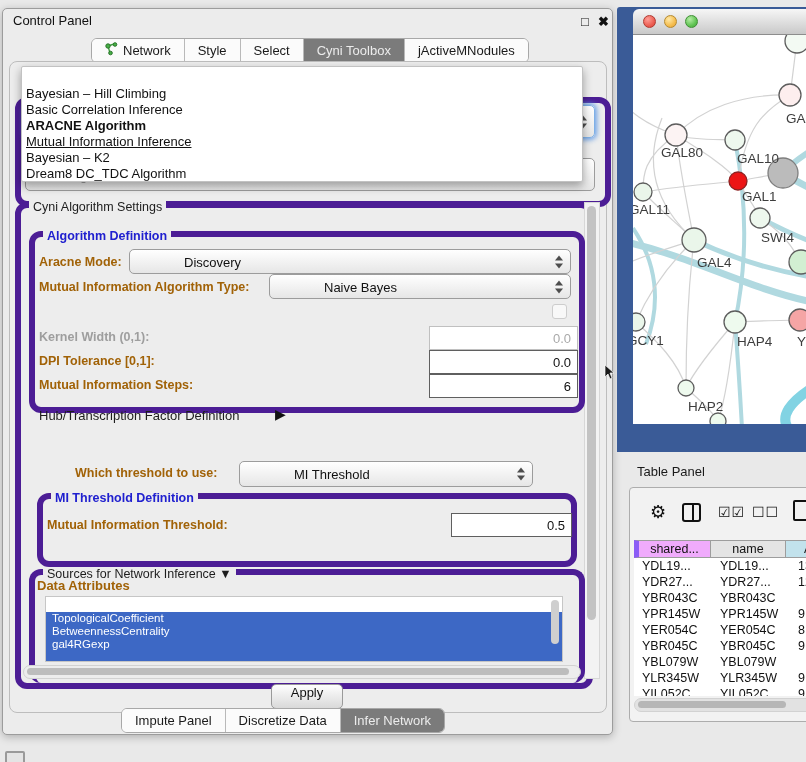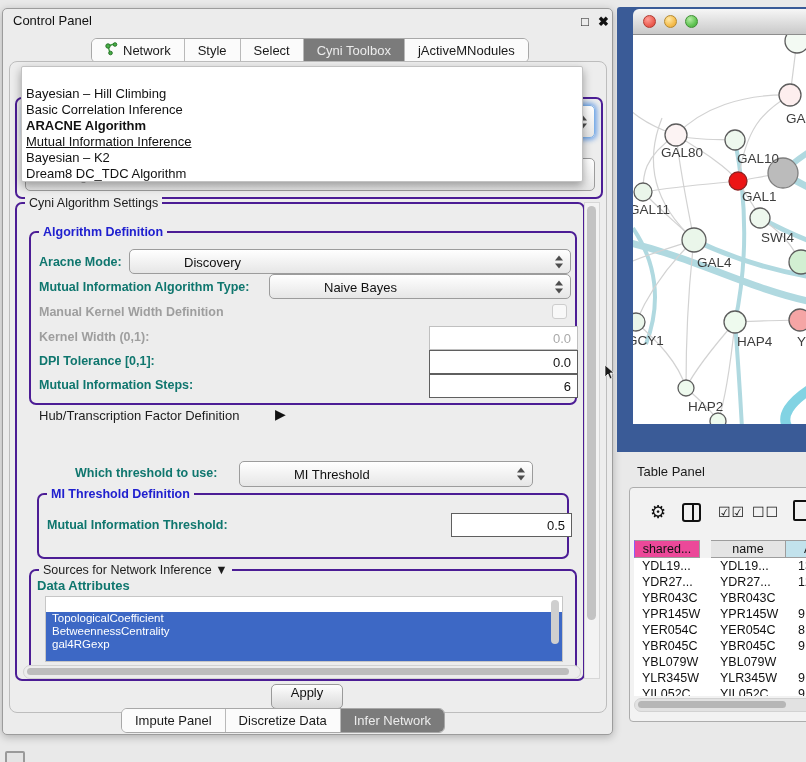--- a/index.html
+++ b/index.html
@@ -25,27 +25,27 @@
   .tab.selected{background:#7b7b7b;color:#ececec;}
 
   
   .popup{left:18px;top:57px;width:560px;height:114px;background:#ffffff;border:1px solid #c2c2c2;
     border-radius:2px;box-shadow:0 4px 10px rgba(0,0,0,.35);z-index:30;}
   .popup-placeholder{left:0;top:2px;width:100%;text-align:center;font-size:13px;color:#b8b8b8;}
   .popup-item{left:4px;font-size:13px;color:#111;white-space:nowrap;}
   .popup-item.bold{font-weight:bold;}
 
   
-  .group{border:2px solid #4c1d95;border-radius:7px;}
+  .group{border:6px solid #4c1d95;border-radius:12px;}
   .gtitle{position:absolute;top:-8px;left:8px;background:#ededed;padding:0 4px;font-size:12.5px;}
   .gtitle.blue{color:#2020cf;font-weight:bold;}
   .gtitle.green{color:#24c724;font-weight:bold;}
   .gtitle.plain{color:#1d1d1d;}
 
-  .lbl{font-size:12.5px;font-weight:bold;color:#0f766e;white-space:nowrap;}
+  .lbl{font-size:12.5px;font-weight:bold;color:#a16207;white-space:nowrap;}
   .lbl.disabled{color:#9e9e9e;}
   .plain-lbl{font-size:13px;color:#1d1d1d;white-space:nowrap;}
 
   .combo{background:linear-gradient(#ffffff,#e6e6e6);border:1px solid #9c9c9c;border-radius:5px;}
   .combo .val{position:absolute;left:10px;top:50%;transform:translateY(-50%);font-size:13px;color:#111;margin-left:44px;}
   .stepper{position:absolute;right:6px;top:50%;transform:translateY(-50%);width:10px;height:13px;}
   .stepper:before{content:"";position:absolute;left:1px;top:0;border-left:4px solid transparent;
     border-right:4px solid transparent;border-bottom:5px solid #4d4d4d;}
   .stepper:after{content:"";position:absolute;left:1px;bottom:0;border-left:4px solid transparent;
     border-right:4px solid transparent;border-top:5px solid #4d4d4d;}
@@ -166,21 +166,20 @@
     <span class="abs lbl" style="left:36px;top:246px;">Aracne Mode:</span>
     <div class="abs combo" style="left:126px;top:240px;width:440px;height:23px;">
       <span class="val">Discovery</span>
       <span class="stepper"></span>
     </div>
     <span class="abs lbl" style="left:36px;top:271px;">Mutual Information Algorithm Type:</span>
     <div class="abs combo" style="left:266px;top:265px;width:300px;height:23px;">
       <span class="val">Naive Bayes</span>
       <span class="stepper"></span>
     </div>
-    <span class="abs lbl disabled" style="left:36px;top:296px;">Manual Kernel Width Definition</span>
     <div class="abs checkbox" style="left:549px;top:295px;"></div>
     <span class="abs lbl disabled" style="left:36px;top:321px;">Kernel Width (0,1):</span>
     <div class="abs field disabled" style="left:426px;top:317px;width:141px;height:22px;">
         <span>0.0</span>
       </div>
     <span class="abs lbl" style="left:36px;top:345px;">DPI Tolerance [0,1]:</span>
     <div class="abs field" style="left:426px;top:341px;width:141px;height:22px;">
         <span>0.0</span>
       </div>
     <span class="abs lbl" style="left:36px;top:369px;">Mutual Information Steps:</span>
@@ -326,21 +325,21 @@
   <span class="abs tp-title">Table Panel</span>
   <div class="abs tp-panel">
     <div class="abs tp-toolbar">
       <span class="abs icon-glyph" style="left:20px;top:13px;">⚙</span>
       <span class="abs cols-icon" style="left:52px;top:15px;"></span>
       <span class="abs pair-icon" style="left:88px;top:16px;">☑☑</span>
       <span class="abs pair-icon" style="left:122px;top:16px;">☐☐</span>
       <span class="abs file-icon" style="left:163px;top:12px;"></span>
     </div>
 
-    <div class="abs th-cell" style="left:4px;top:52px;width:66px;border-left:1px solid #8b5cf6;background:#ec4899;">
+    <div class="abs th-cell" style="left:4px;top:52px;width:77px;border-left:5px solid #8b5cf6;background:#f0abfc;">
         <span>shared...</span>
       </div>
     <div class="abs th-cell" style="left:81px;top:52px;width:75px;background:#e4e4e4;">
         <span>name</span>
       </div>
     <div class="abs th-cell" style="left:156px;top:52px;width:40px;background:#c2e2ec;justify-content:flex-start;padding-left:18px;">
         <span>A</span>
       </div>
 
     <div class="abs" style="left:4px;top:70px;width:192px;height:138px;background:#ffffff;overflow:hidden;">

